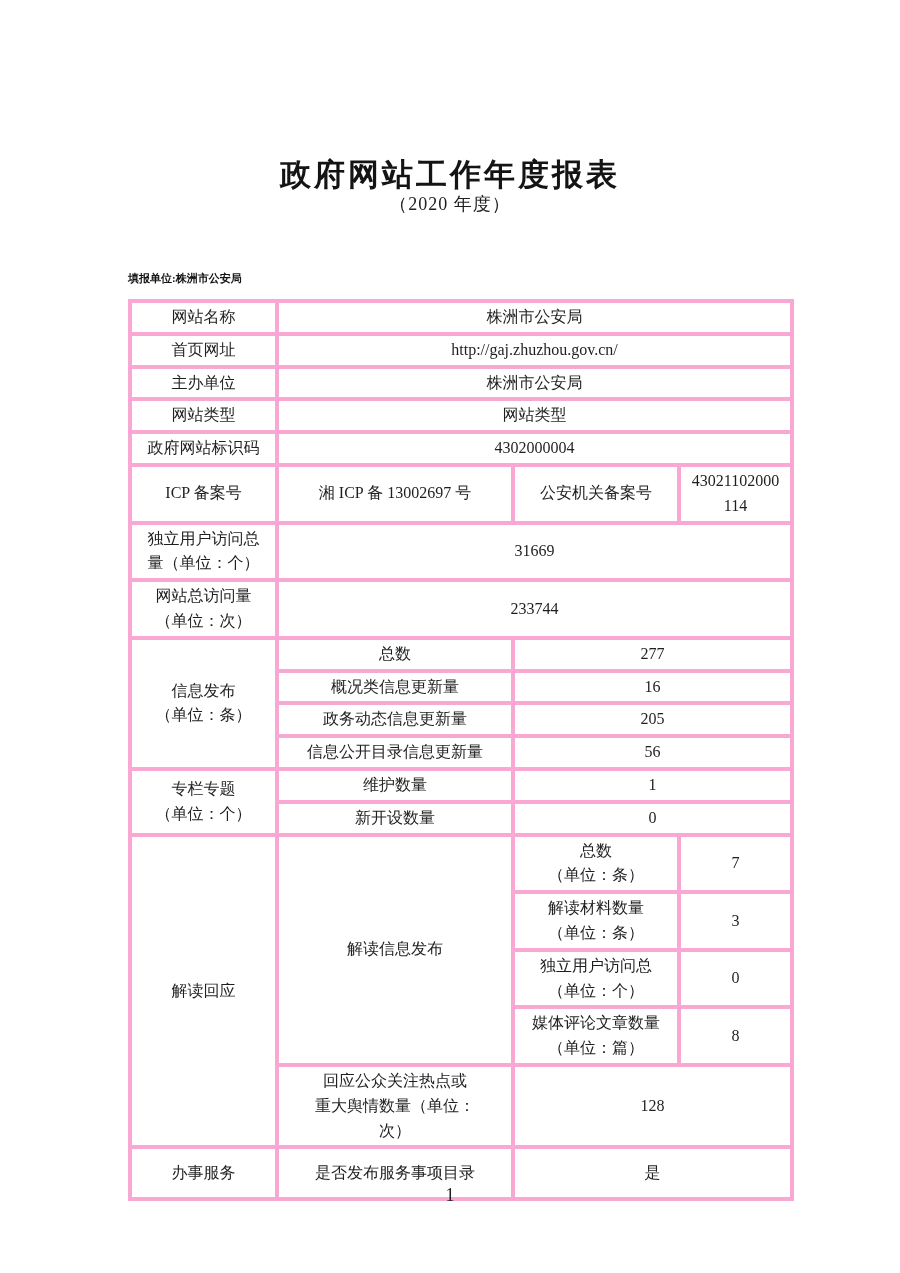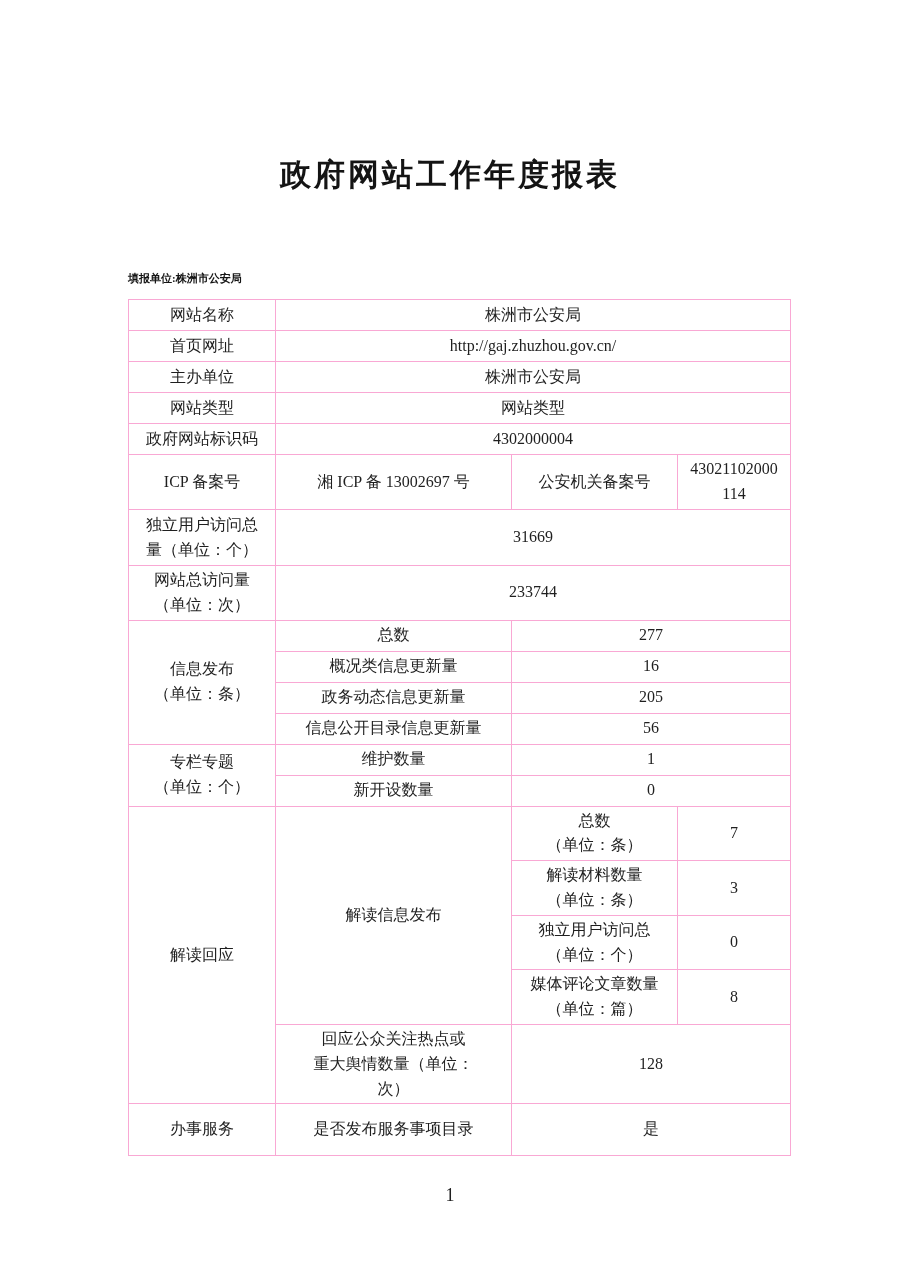--- a/index.html
+++ b/index.html
@@ -48,21 +48,21 @@
   }
   table.report {
     position: absolute;
     top: 299px;
     left: 128px;
     width: 662px;
     border-collapse: collapse;
     table-layout: fixed;
   }
   table.report td {
-    border: 1px solid #f9a8d4;
+    border: 4px solid #f9a8d4;
     text-align: center;
     vertical-align: middle;
     font-size: 16px;
     line-height: 1.55;
     color: #1f1f1f;
     white-space: pre-line;
     padding: 2px 4px;
     overflow: hidden;
   }
   .h31 { height: 31px; }
@@ -82,20 +82,21 @@
     font-size: 18px;
     color: #202020;
   }
 </style>
 </head>
 <body>
 
 <div class="page">
 
   <div class="doc-title">政府网站工作年度报表</div>
+  <div class="doc-subtitle">（2020 年度）</div>
   <div class="reporting-unit">填报单位:株洲市公安局</div>
 
   <table class="report">
     <colgroup>
       <col style="width:147px">
       <col style="width:236px">
       <col style="width:166px">
       <col style="width:113px">
     </colgroup>
 

